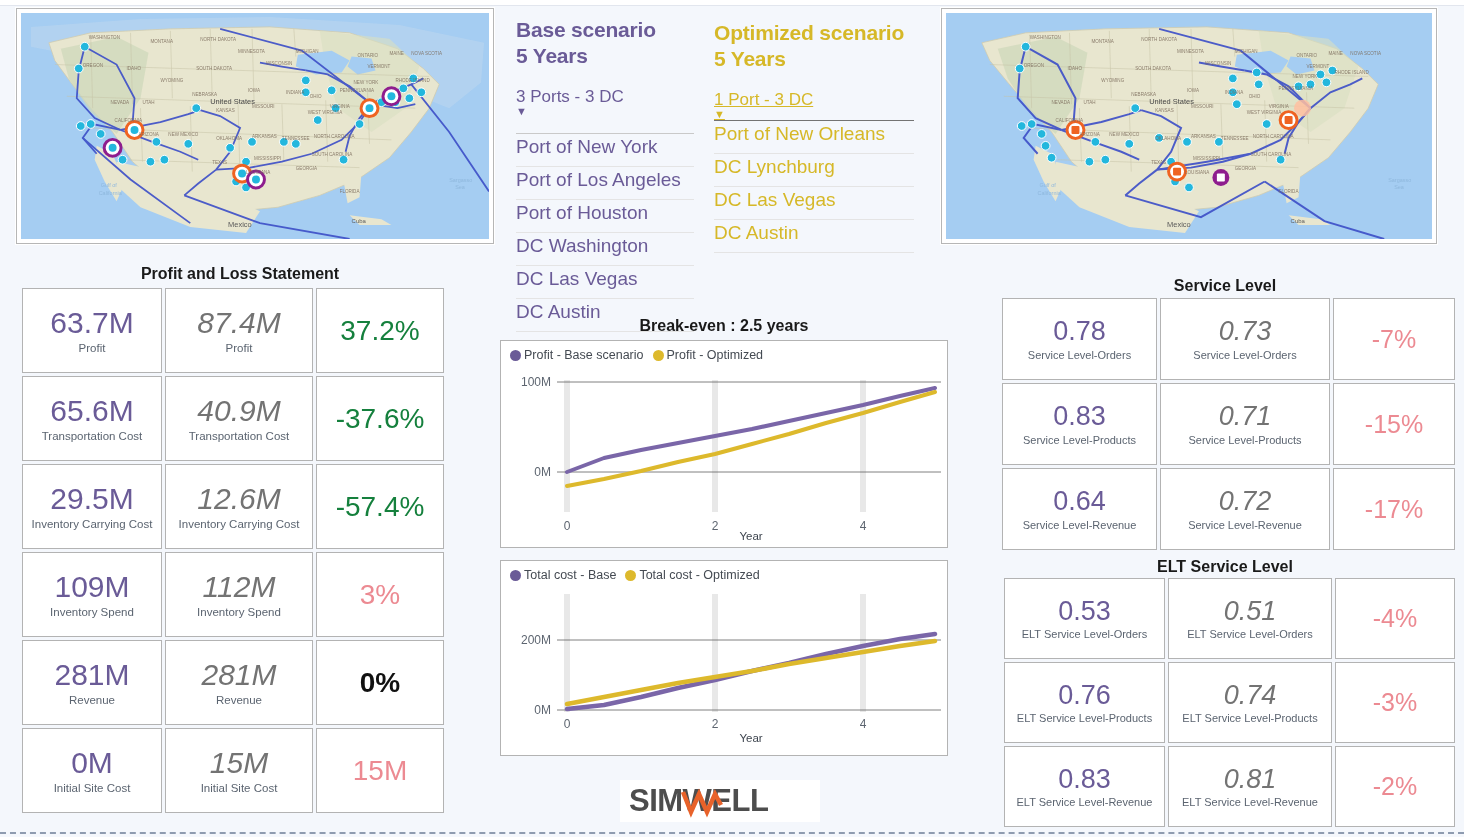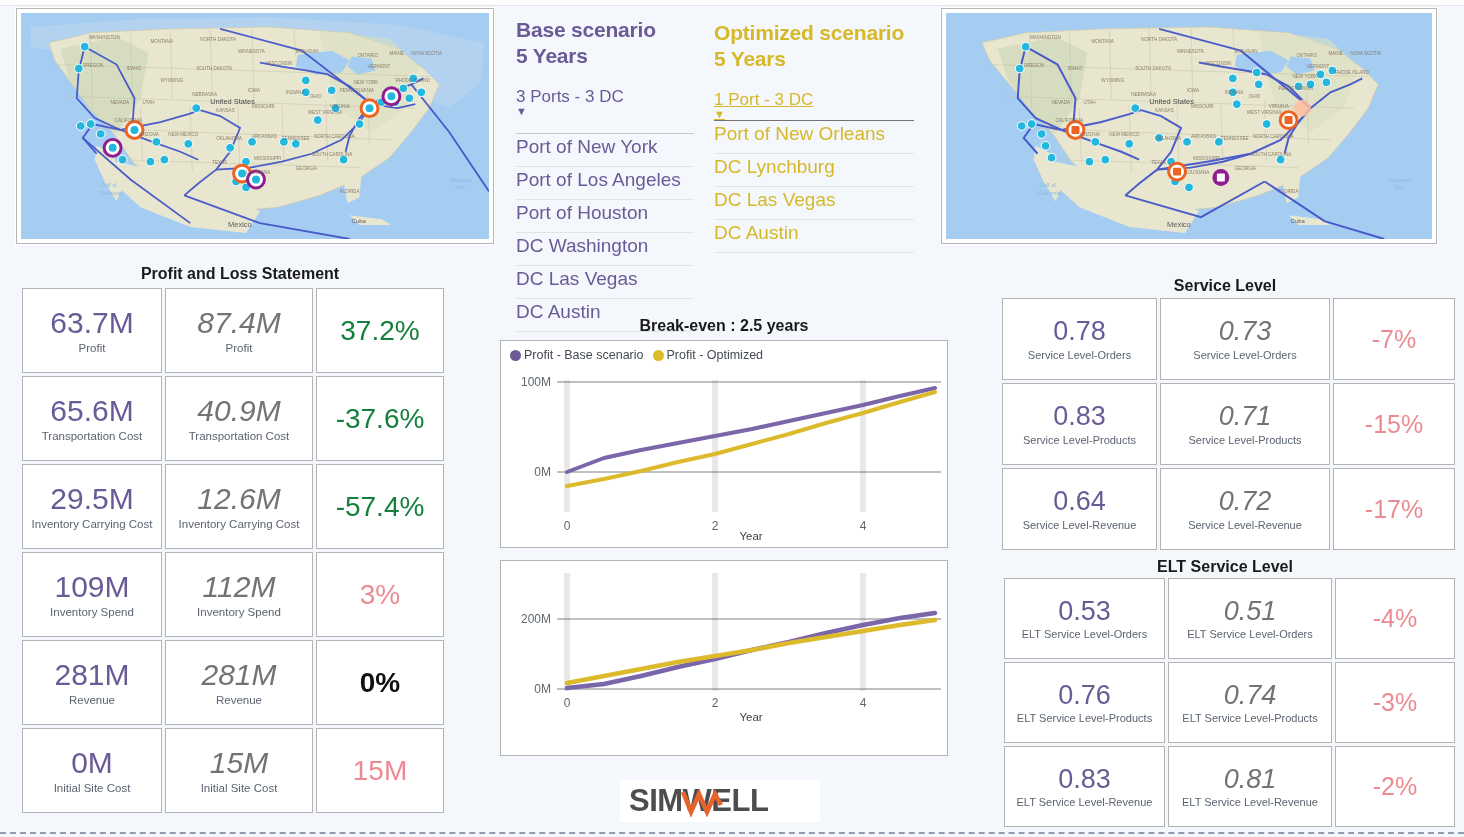--- a/index.html
+++ b/index.html
@@ -596,20 +596,30 @@
       <path d="M66,124 L103,117 L140,109 L177,100 L214,92 L251,82 L288,72 L325,61 L362,51 L399,40 L434,30" fill="none" stroke="#ddb92c" stroke-width="4" stroke-linecap="round" stroke-linejoin="round"></path>
 
       <text class="ax-txt" x="66" y="168" text-anchor="middle">0</text>
       <text class="ax-txt" x="214" y="168" text-anchor="middle">2</text>
       <text class="ax-txt" x="362" y="168" text-anchor="middle">4</text>
       <text class="ax-title" x="250" y="178" text-anchor="middle">Year</text>
     </svg>
   </div>
 
   <div class="chart-box" style="left:500px; top:560px; width:448px; height:196px;">
+    <div class="legend">
+      <span class="leg-item">
+        <span class="dot base"></span>
+        <span>Total cost - Base</span>
+      </span>
+      <span class="leg-item">
+        <span class="dot opt"></span>
+        <span>Total cost - Optimized</span>
+      </span>
+    </div>
     <svg class="chart-svg" width="446" height="168" viewBox="0 0 446 168">
       <rect x="63" y="12" width="6" height="118" fill="#e8e8e8"></rect>
       <rect x="211" y="12" width="6" height="118" fill="#e8e8e8"></rect>
       <rect x="359" y="12" width="6" height="118" fill="#e8e8e8"></rect>
       <line x1="56" y1="58" x2="440" y2="58" stroke="#5f5f5f" stroke-width="0.8"></line>
       <line x1="56" y1="128" x2="440" y2="128" stroke="#5f5f5f" stroke-width="0.8"></line>
       <text class="ax-txt" x="50" y="62" text-anchor="end">200M</text>
       <text class="ax-txt" x="50" y="132" text-anchor="end">0M</text>
       <path d="M66,127 L103,123 L140,115 L177,106 L214,98 L251,89 L288,81 L325,72 L362,64 L399,57 L434,52" fill="none" stroke="#7a66a8" stroke-width="4.5" stroke-linecap="round" stroke-linejoin="round"></path>
       <path d="M66,122 L103,115 L140,108 L177,101 L214,95 L251,89 L288,82 L325,76 L362,70 L399,64 L434,59" fill="none" stroke="#ddb92c" stroke-width="4.5" stroke-linecap="round" stroke-linejoin="round"></path>

